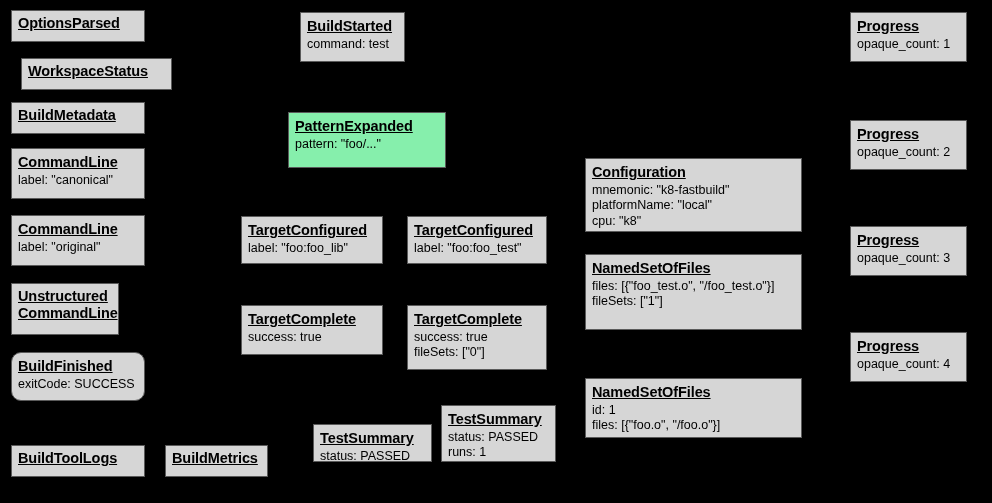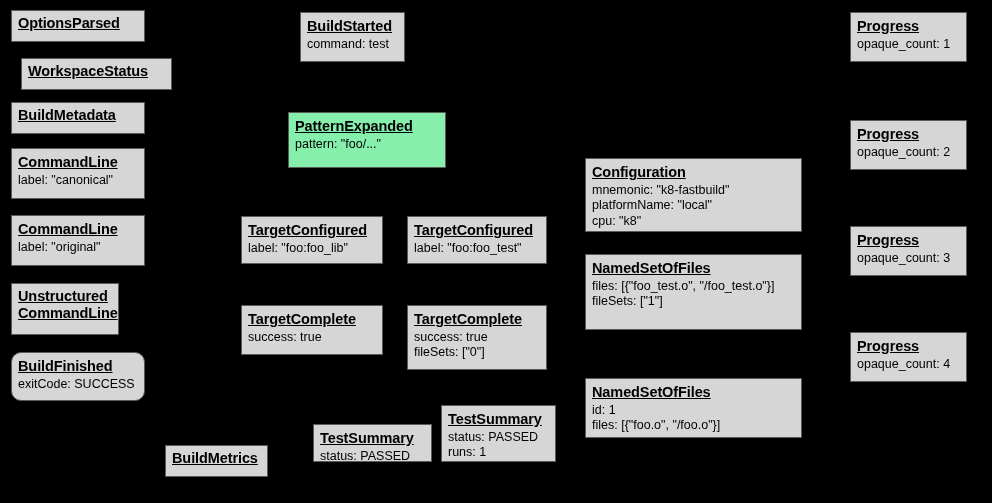--- a/index.html
+++ b/index.html
@@ -66,20 +66,23 @@
     <div class="node" style="left: 11px; top: 215px; width: 134px; height: 51px; background: rgb(214, 214, 214); border-color: rgb(90, 90, 90); color: rgb(0, 0, 0);"><span class="node-title">CommandLine</span><div class="node-fields">
         <span class="node-field">label: "original"</span>
       </div></div>
     <div class="node title-only" style="left: 11px; top: 283px; width: 108px; height: 52px; background: rgb(214, 214, 214); border-color: rgb(90, 90, 90); color: rgb(0, 0, 0);">
       <span class="node-title">Unstructured
 CommandLine</span>
     </div>
     <div class="node" style="left: 11px; top: 352px; width: 134px; height: 49px; background: rgb(214, 214, 214); border-color: rgb(90, 90, 90); color: rgb(0, 0, 0); border-radius: 10px;"><span class="node-title">BuildFinished</span><div class="node-fields">
         <span class="node-field">exitCode: SUCCESS</span>
       </div></div>
+    <div class="node title-only" style="left: 11px; top: 445px; width: 134px; height: 32px; background: rgb(214, 214, 214); border-color: rgb(90, 90, 90); color: rgb(0, 0, 0);">
+      <span class="node-title">BuildToolLogs</span>
+    </div>
     <div class="node title-only" style="left: 165px; top: 445px; width: 103px; height: 32px; background: rgb(214, 214, 214); border-color: rgb(90, 90, 90); color: rgb(0, 0, 0);">
       <span class="node-title">BuildMetrics</span>
     </div>
     <div class="node" style="left: 300px; top: 12px; width: 105px; height: 50px; background: rgb(214, 214, 214); border-color: rgb(90, 90, 90); color: rgb(0, 0, 0);"><span class="node-title">BuildStarted</span><div class="node-fields">
         <span class="node-field">command: test</span>
       </div></div>
     <div class="node" style="left: 288px; top: 112px; width: 158px; height: 56px; background: #86efac; border-color: rgb(90, 90, 90); color: rgb(0, 0, 0);"><span class="node-title">PatternExpanded</span><div class="node-fields">
         <span class="node-field">pattern: "foo/..."</span>
       </div></div>
     <div class="node" style="left: 241px; top: 216px; width: 142px; height: 48px; background: rgb(214, 214, 214); border-color: rgb(90, 90, 90); color: rgb(0, 0, 0);"><span class="node-title">TargetConfigured</span><div class="node-fields">

